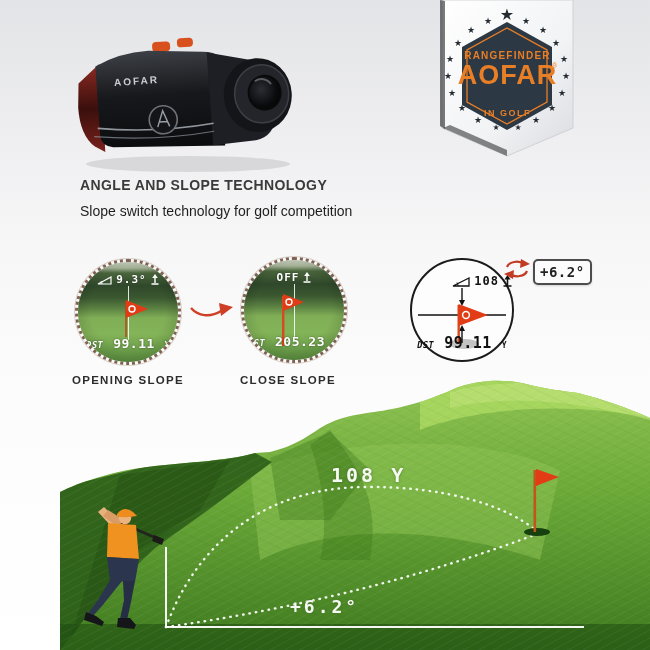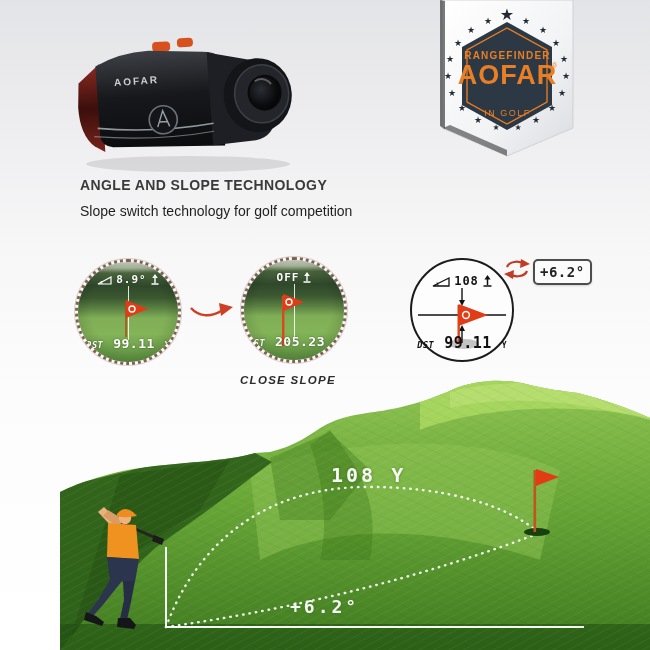--- a/index.html
+++ b/index.html
@@ -44,21 +44,21 @@
   .angle-box .digi{font-size:14px;color:#232323;letter-spacing:.5px;}
 
   
   .land-label{color:rgba(255,255,255,.95);letter-spacing:3px;text-shadow:0 0 3px rgba(60,100,30,.6);}
 
   
   .badge-txt{position:absolute;left:0;width:135px;text-align:center;color:#e87e26;}
   .badge-rf{top:50px;font-size:10px;font-weight:bold;letter-spacing:1.2px;}
   .badge-brand{top:60px;font-size:27px;font-weight:bold;letter-spacing:1px;}
   .badge-reg{position:absolute;left:112px;top:62px;font-size:7px;}
-  .badge-golf{top:108px;font-size:9px;font-weight:normal;letter-spacing:1.5px;}
+  .badge-golf{top:108px;font-size:9px;font-weight:bold;letter-spacing:1.5px;}
 </style>
 </head>
 <body>
 
 <div id="stage">
 
   <svg class="abs" style="left:0;top:0;" width="650" height="650" viewBox="0 0 650 650">
     <defs>
       <linearGradient id="hillGrad" x1="0" y1="0" x2="0" y2="1">
         <stop offset="0" stop-color="#93c655"></stop>
@@ -209,40 +209,41 @@
   <div class="abs title" style="left:80px;top:177px;">ANGLE AND SLOPE TECHNOLOGY</div>
   <div class="abs subtitle" style="left:80px;top:203px;">Slope switch technology for golf competition</div>
 
   <div class="abs scope" style="left:75px;top:259px;">
     <div class="scope-photo">
       <div class="scope-top">
         <svg width="15" height="10" viewBox="0 0 15 10">
           <path d="M1,9 L14,9 L14,2 Z" fill="none" stroke="#fff" stroke-width="1.2"></path>
           <path d="M5,9 A5,5 0 0 0 4,6" fill="none" stroke="#fff" stroke-width="1"></path>
         </svg>
-        <span class="digi">8.9°</span>
+        <span class="digi">9.3°</span>
         <svg width="8" height="11" viewBox="0 0 8 11">
           <line x1="4" y1="2.5" x2="4" y2="9" stroke="#fff" stroke-width="1.4"></line>
           <polygon points="4,0 1.2,4 6.8,4" fill="#fff"></polygon>
           <line x1="0.5" y1="10" x2="7.5" y2="10" stroke="#fff" stroke-width="1.4"></line>
         </svg>
       </div>
       <div class="reticle-v"></div>
       <svg class="abs" style="left:29px;top:33px;" width="44" height="44" viewBox="0 0 44 44">
         <rect x="18" y="6" width="2" height="36" fill="#c33a17" opacity="0.7"></rect>
         <polygon points="19,5 41,14 19,23" fill="#e23c17"></polygon>
         <circle cx="25" cy="14" r="3" fill="none" stroke="#fff" stroke-width="1.4"></circle>
       </svg>
       <div class="scope-bottom digi">
         <span class="dst">DST</span>
         <span class="dval">99.11</span>
         <span class="dunit">Y</span>
       </div>
     </div>
   </div>
+  <div class="abs caption" style="left:48px;top:374px;">OPENING SLOPE</div>
 
   <svg class="abs" style="left:188px;top:298px;" width="48" height="26" viewBox="0 0 48 26">
     <path d="M3,10 C10,18 22,20 33,13" fill="none" stroke="#cf3f26" stroke-width="2.4"></path>
     <polygon points="31,5 45,9 33,18" fill="#cf3f26"></polygon>
   </svg>
 
   <div class="abs scope" style="left:241px;top:257px;text-align:right;">
     <div class="scope-photo">
       <div class="scope-top">
         <span class="digi">OFF</span>
@@ -258,24 +259,24 @@
         <polygon points="21,4 42,12 21,21" fill="#e23c17"></polygon>
         <circle cx="27" cy="12" r="3" fill="none" stroke="#fff" stroke-width="1.4"></circle>
       </svg>
       <div class="scope-bottom digi">
         <span class="dst">DST</span>
         <span class="dval">205.23</span>
         <span class="dunit">Y</span>
       </div>
     </div>
   </div>
-  <div class="abs caption" style="left:208px;top:374px;font-style:italic;">CLOSE SLOPE</div>
+  <div class="abs caption" style="left:208px;top:374px;">CLOSE SLOPE</div>
 
   <div class="abs scope-line" style="left:410px;top:258px;">
-    <div class="scope-top" style="top:14px;">
+    <div class="scope-top" style="top:14px;justify-content:flex-end;">
       <svg width="18" height="11" viewBox="0 0 18 11">
         <path d="M1,10 L17,10 L17,2 Z" fill="none" stroke="#111" stroke-width="1.3"></path>
         <path d="M6,10 A6,6 0 0 0 5,6.5" fill="none" stroke="#111" stroke-width="1"></path>
       </svg>
       <span class="digi">108</span>
       <svg width="9" height="12" viewBox="0 0 9 12">
         <line x1="4.5" y1="3" x2="4.5" y2="10" stroke="#111" stroke-width="1.5"></line>
         <polygon points="4.5,0 1.4,4.4 7.6,4.4" fill="#111"></polygon>
         <line x1="0.5" y1="11" x2="8.5" y2="11" stroke="#111" stroke-width="1.5"></line>
       </svg>

